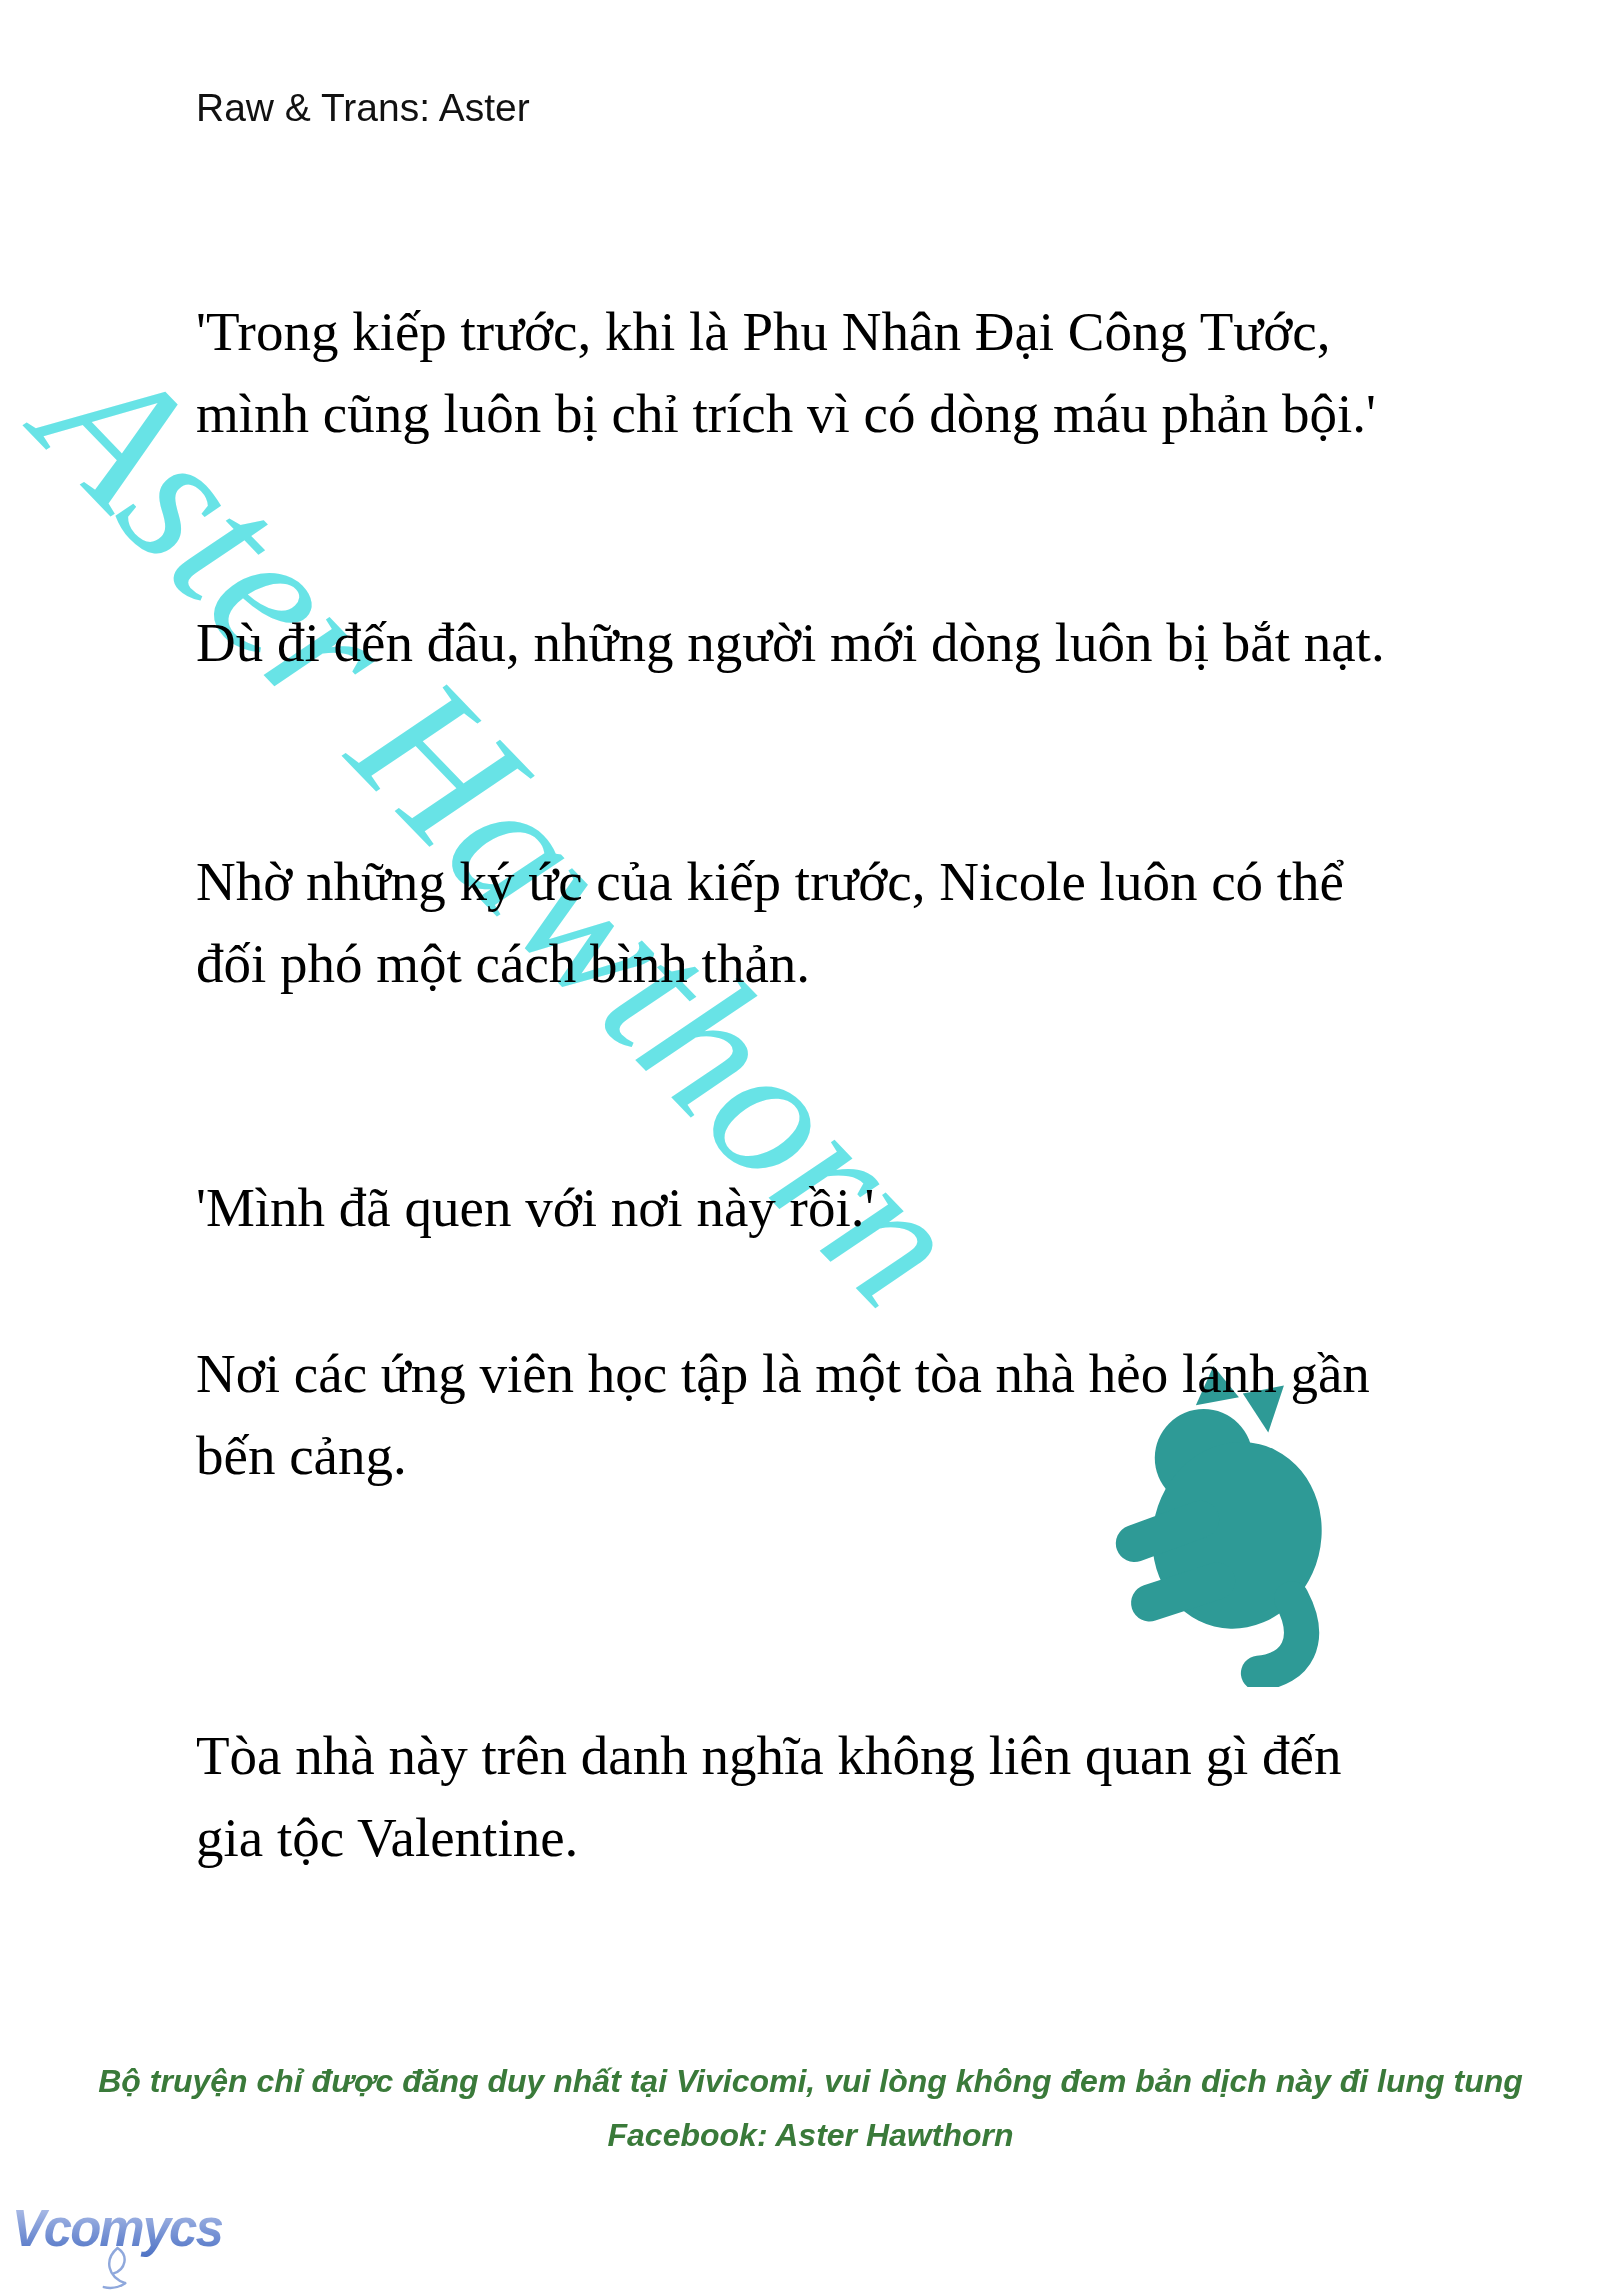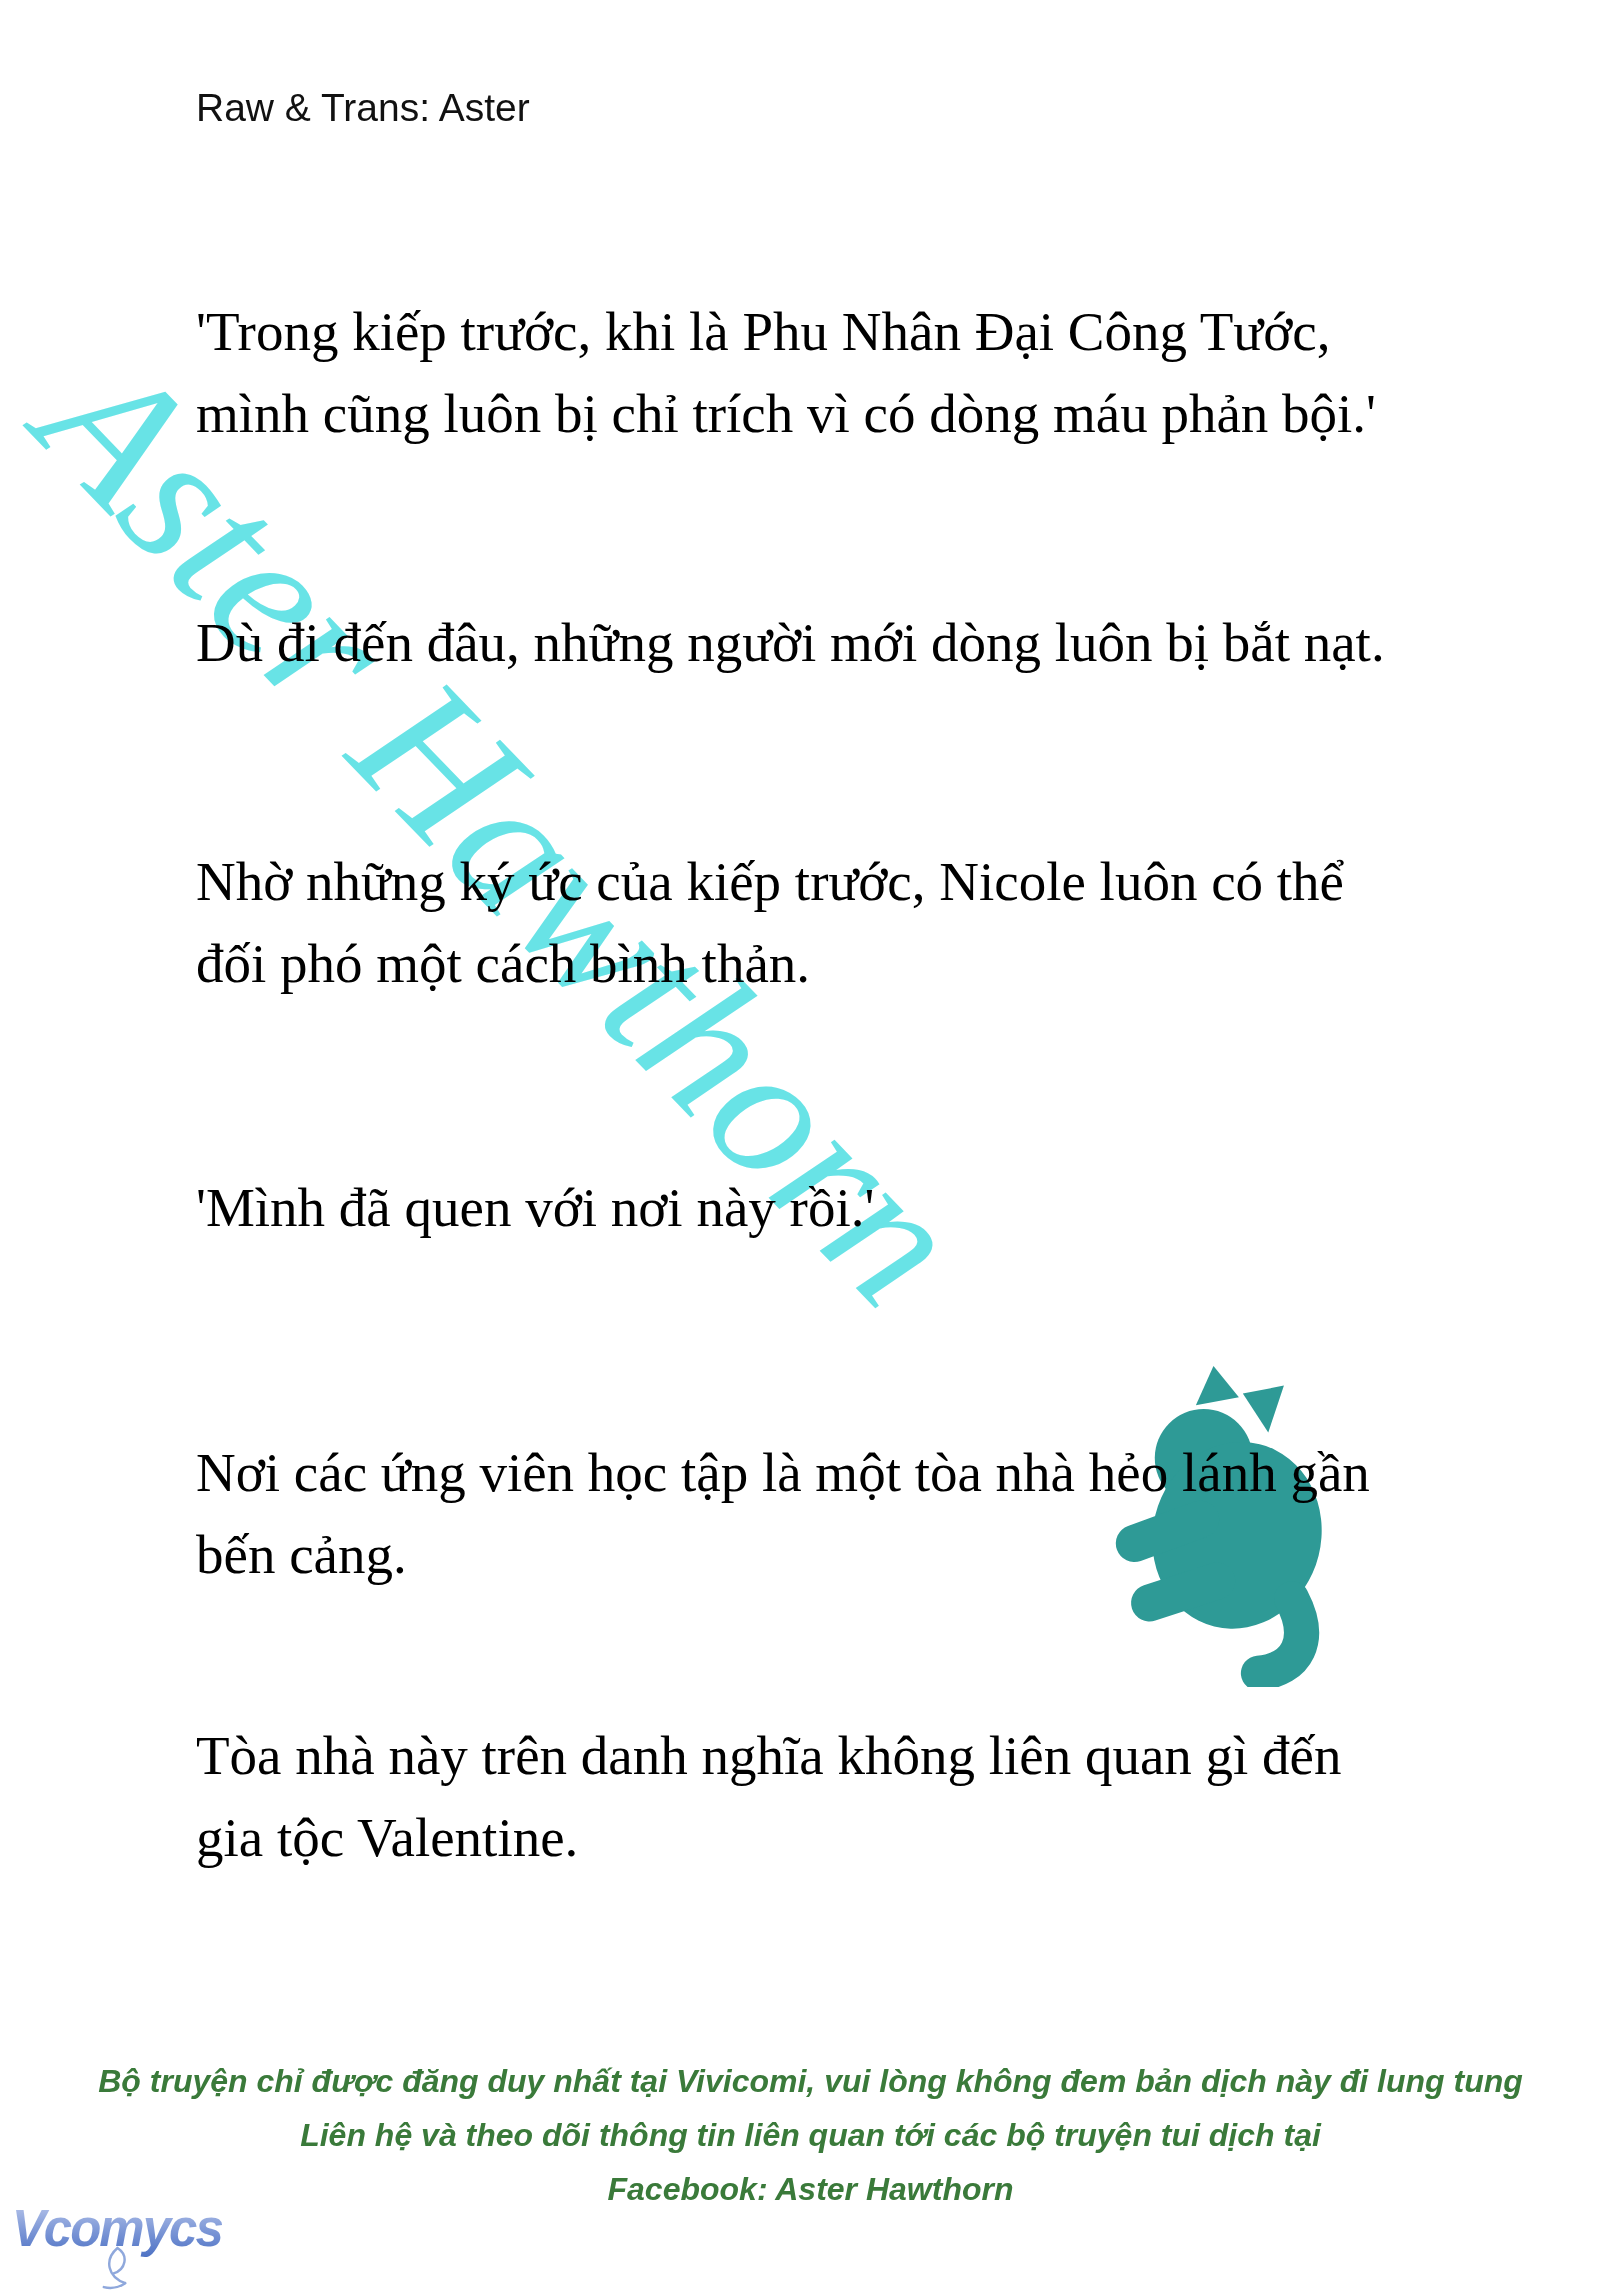--- a/index.html
+++ b/index.html
@@ -16,21 +16,21 @@
     font-size:39px;color:#111;
     z-index:3;
   }
   .body-text p{
     position:absolute;left:196px;width:1196px;
     margin:0;
     font-size:55px;line-height:82px;color:#000;
     z-index:3;
   }
   .p1{top:291px;} .p2{top:602px;} .p3{top:841px;}
-  .p4{top:1167px;} .p5{top:1432px;} .p6{top:1715px;}
+  .p4{top:1167px;} .p5{top:1333px;} .p6{top:1715px;}
   .watermark{
     position:absolute;left:155px;top:312px;
     font-family:"Liberation Serif", serif;
     font-style:italic;
     font-size:191px;
     white-space:nowrap;
     transform:rotate(46deg);
     transform-origin:left top;
     z-index:1;
     pointer-events:none;
@@ -89,21 +89,20 @@
     <p class="p1">'Trong kiếp trước, khi là Phu Nhân Đại Công Tước, mình cũng luôn bị chỉ trích vì có dòng máu phản bội.'</p>
     <p class="p2">Dù đi đến đâu, những người mới dòng luôn bị bắt nạt.</p>
     <p class="p3">Nhờ những ký ức của kiếp trước, Nicole luôn có thể đối phó một cách bình thản.</p>
     <p class="p4">'Mình đã quen với nơi này rồi.'</p>
     <p class="p5">Nơi các ứng viên học tập là một tòa nhà hẻo lánh gần bến cảng.</p>
     <p class="p6">Tòa nhà này trên danh nghĩa không liên quan gì đến gia tộc Valentine.</p>
   </div>
 
   <div class="footer" style="color:#3a7a3a;">
     <div>Bộ truyện chỉ được đăng duy nhất tại Vivicomi, vui lòng không đem bản dịch này đi lung tung</div>
-    <div>Liên hệ và theo dõi thông tin liên quan tới các bộ truyện tui dịch tại</div>
     <div>Facebook: Aster Hawthorn</div>
   </div>
 
   <div class="logo">
     <span class="logo-text">Vcomycs</span>
     <svg class="flourish" width="43" height="45" viewBox="0 0 44 46" aria-hidden="true">
       <path d="M22,2 C8,14 12,32 30,38 M22,2 C34,10 30,24 18,28 M30,38 C24,42 16,44 8,42" stroke="#8fa8dc" stroke-width="2.5" fill="none" stroke-linecap="round"></path>
     </svg>
   </div>
 

